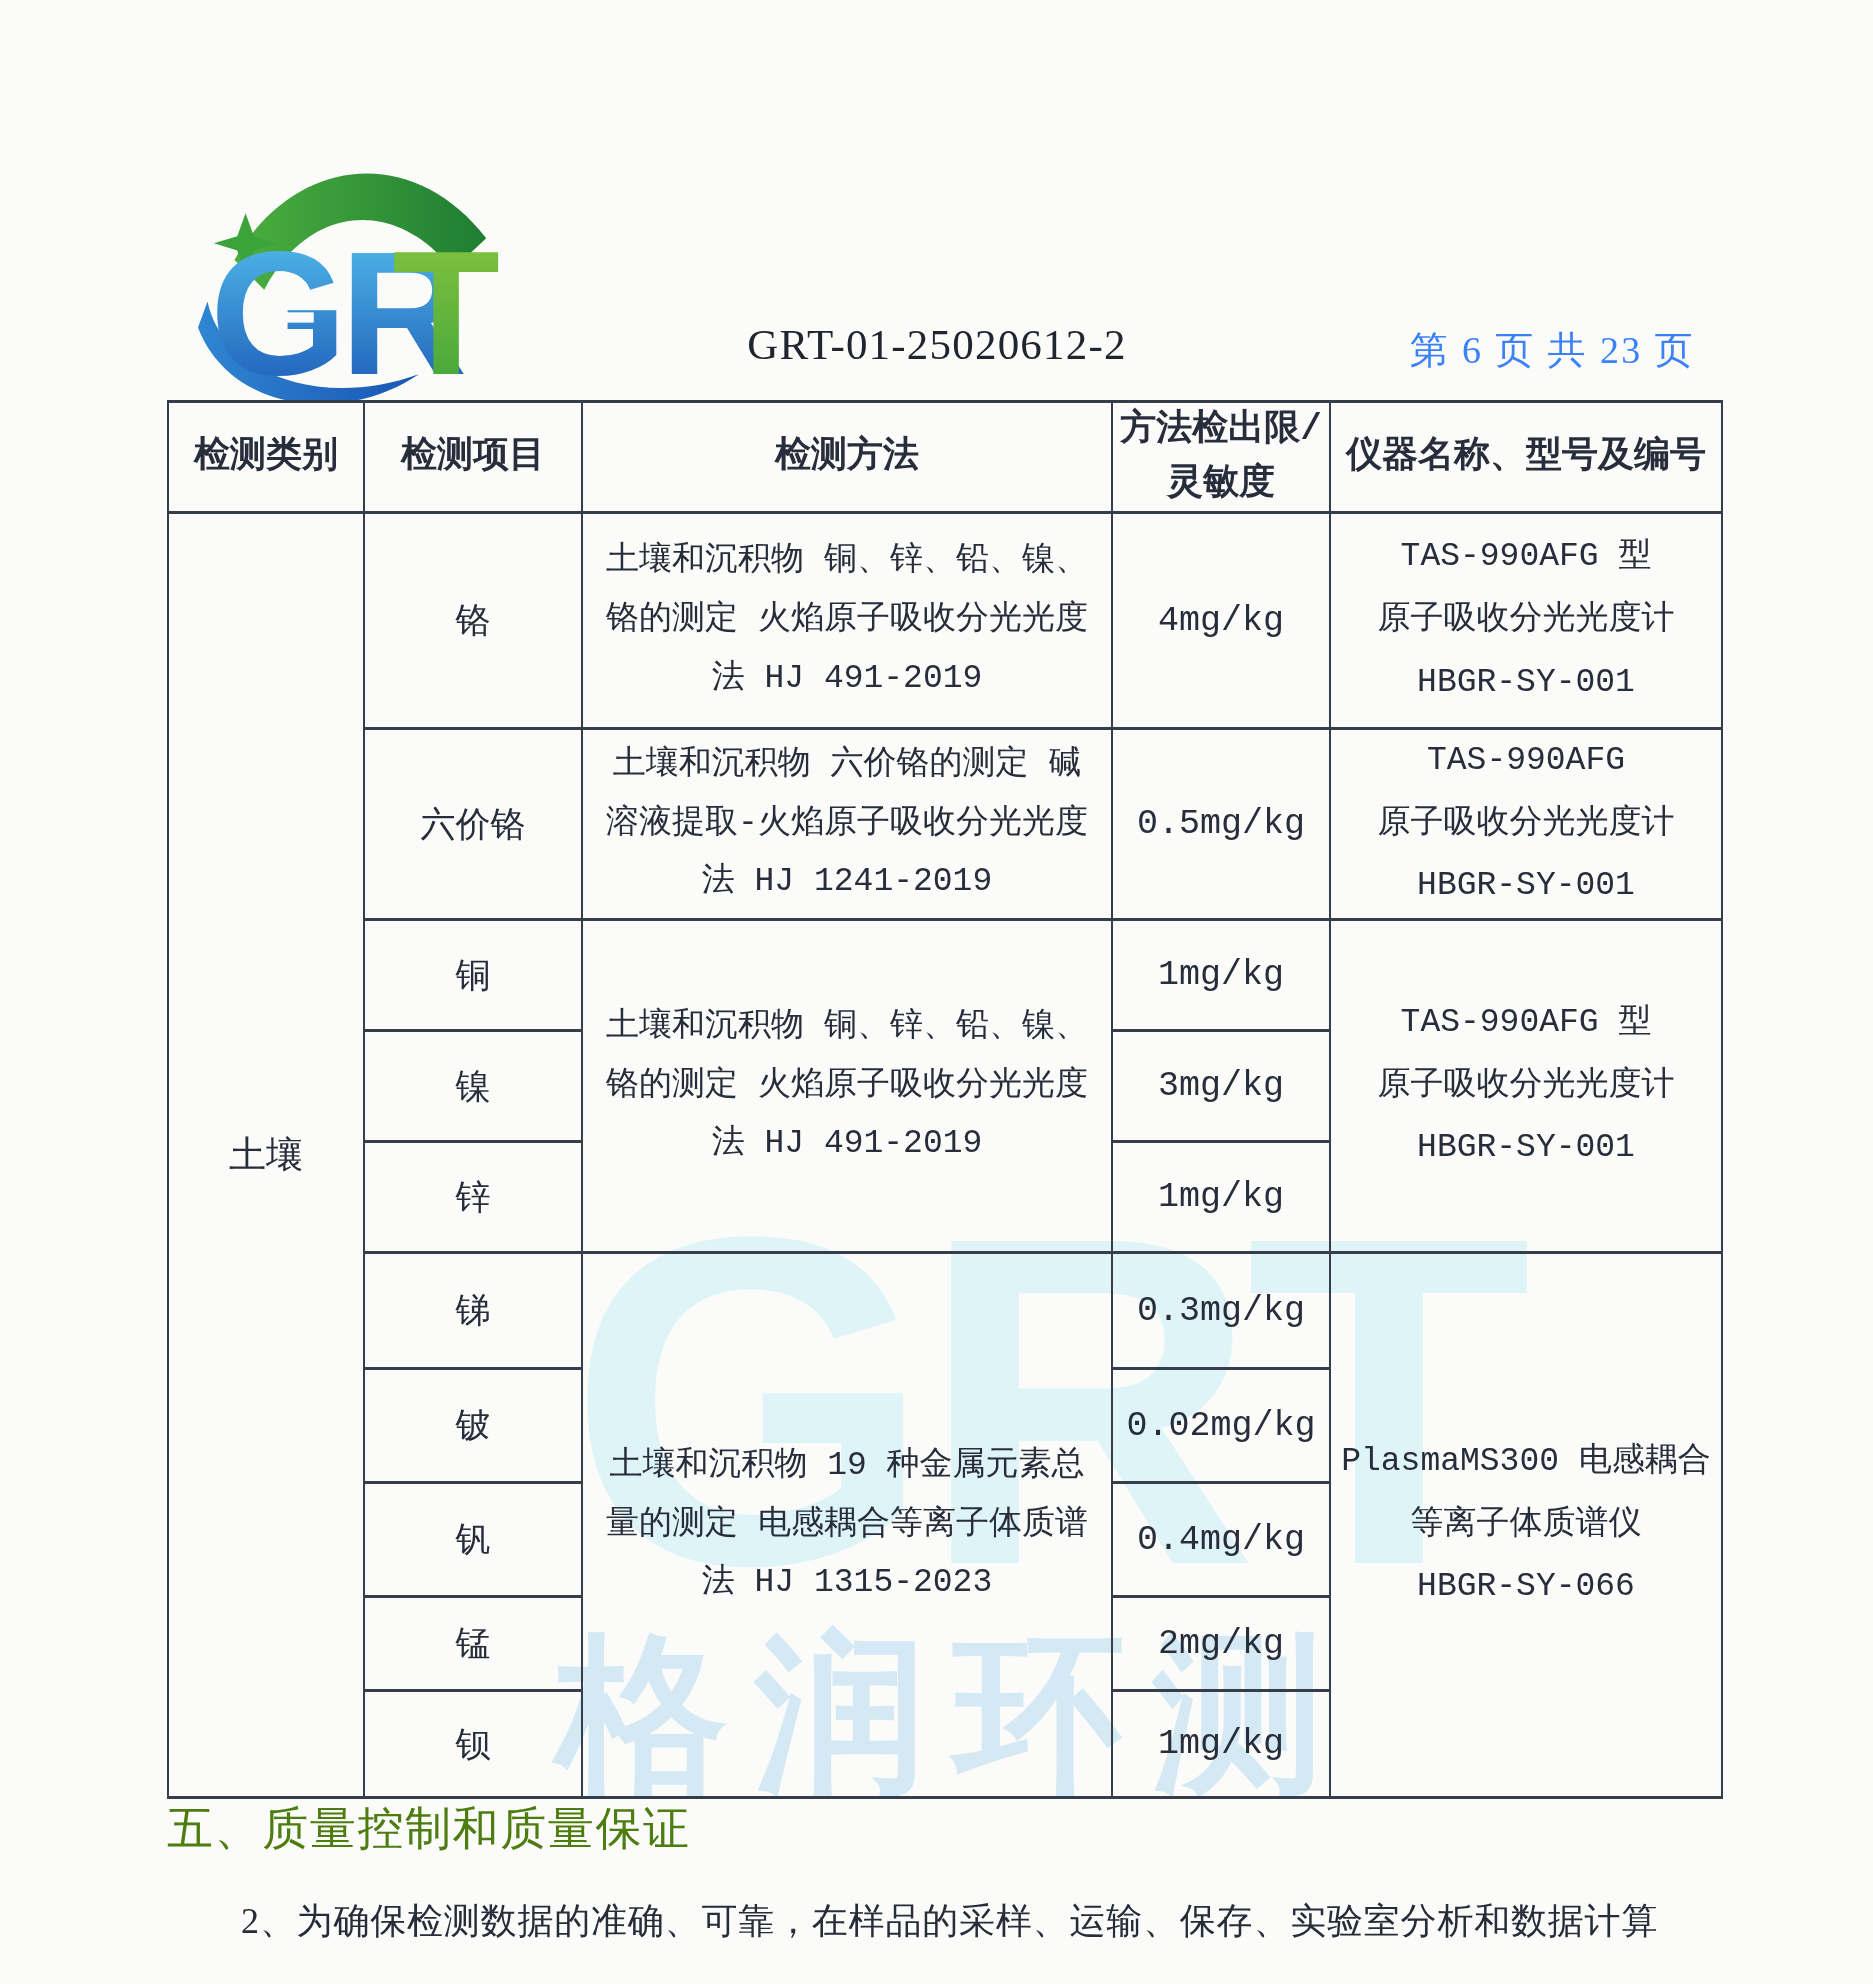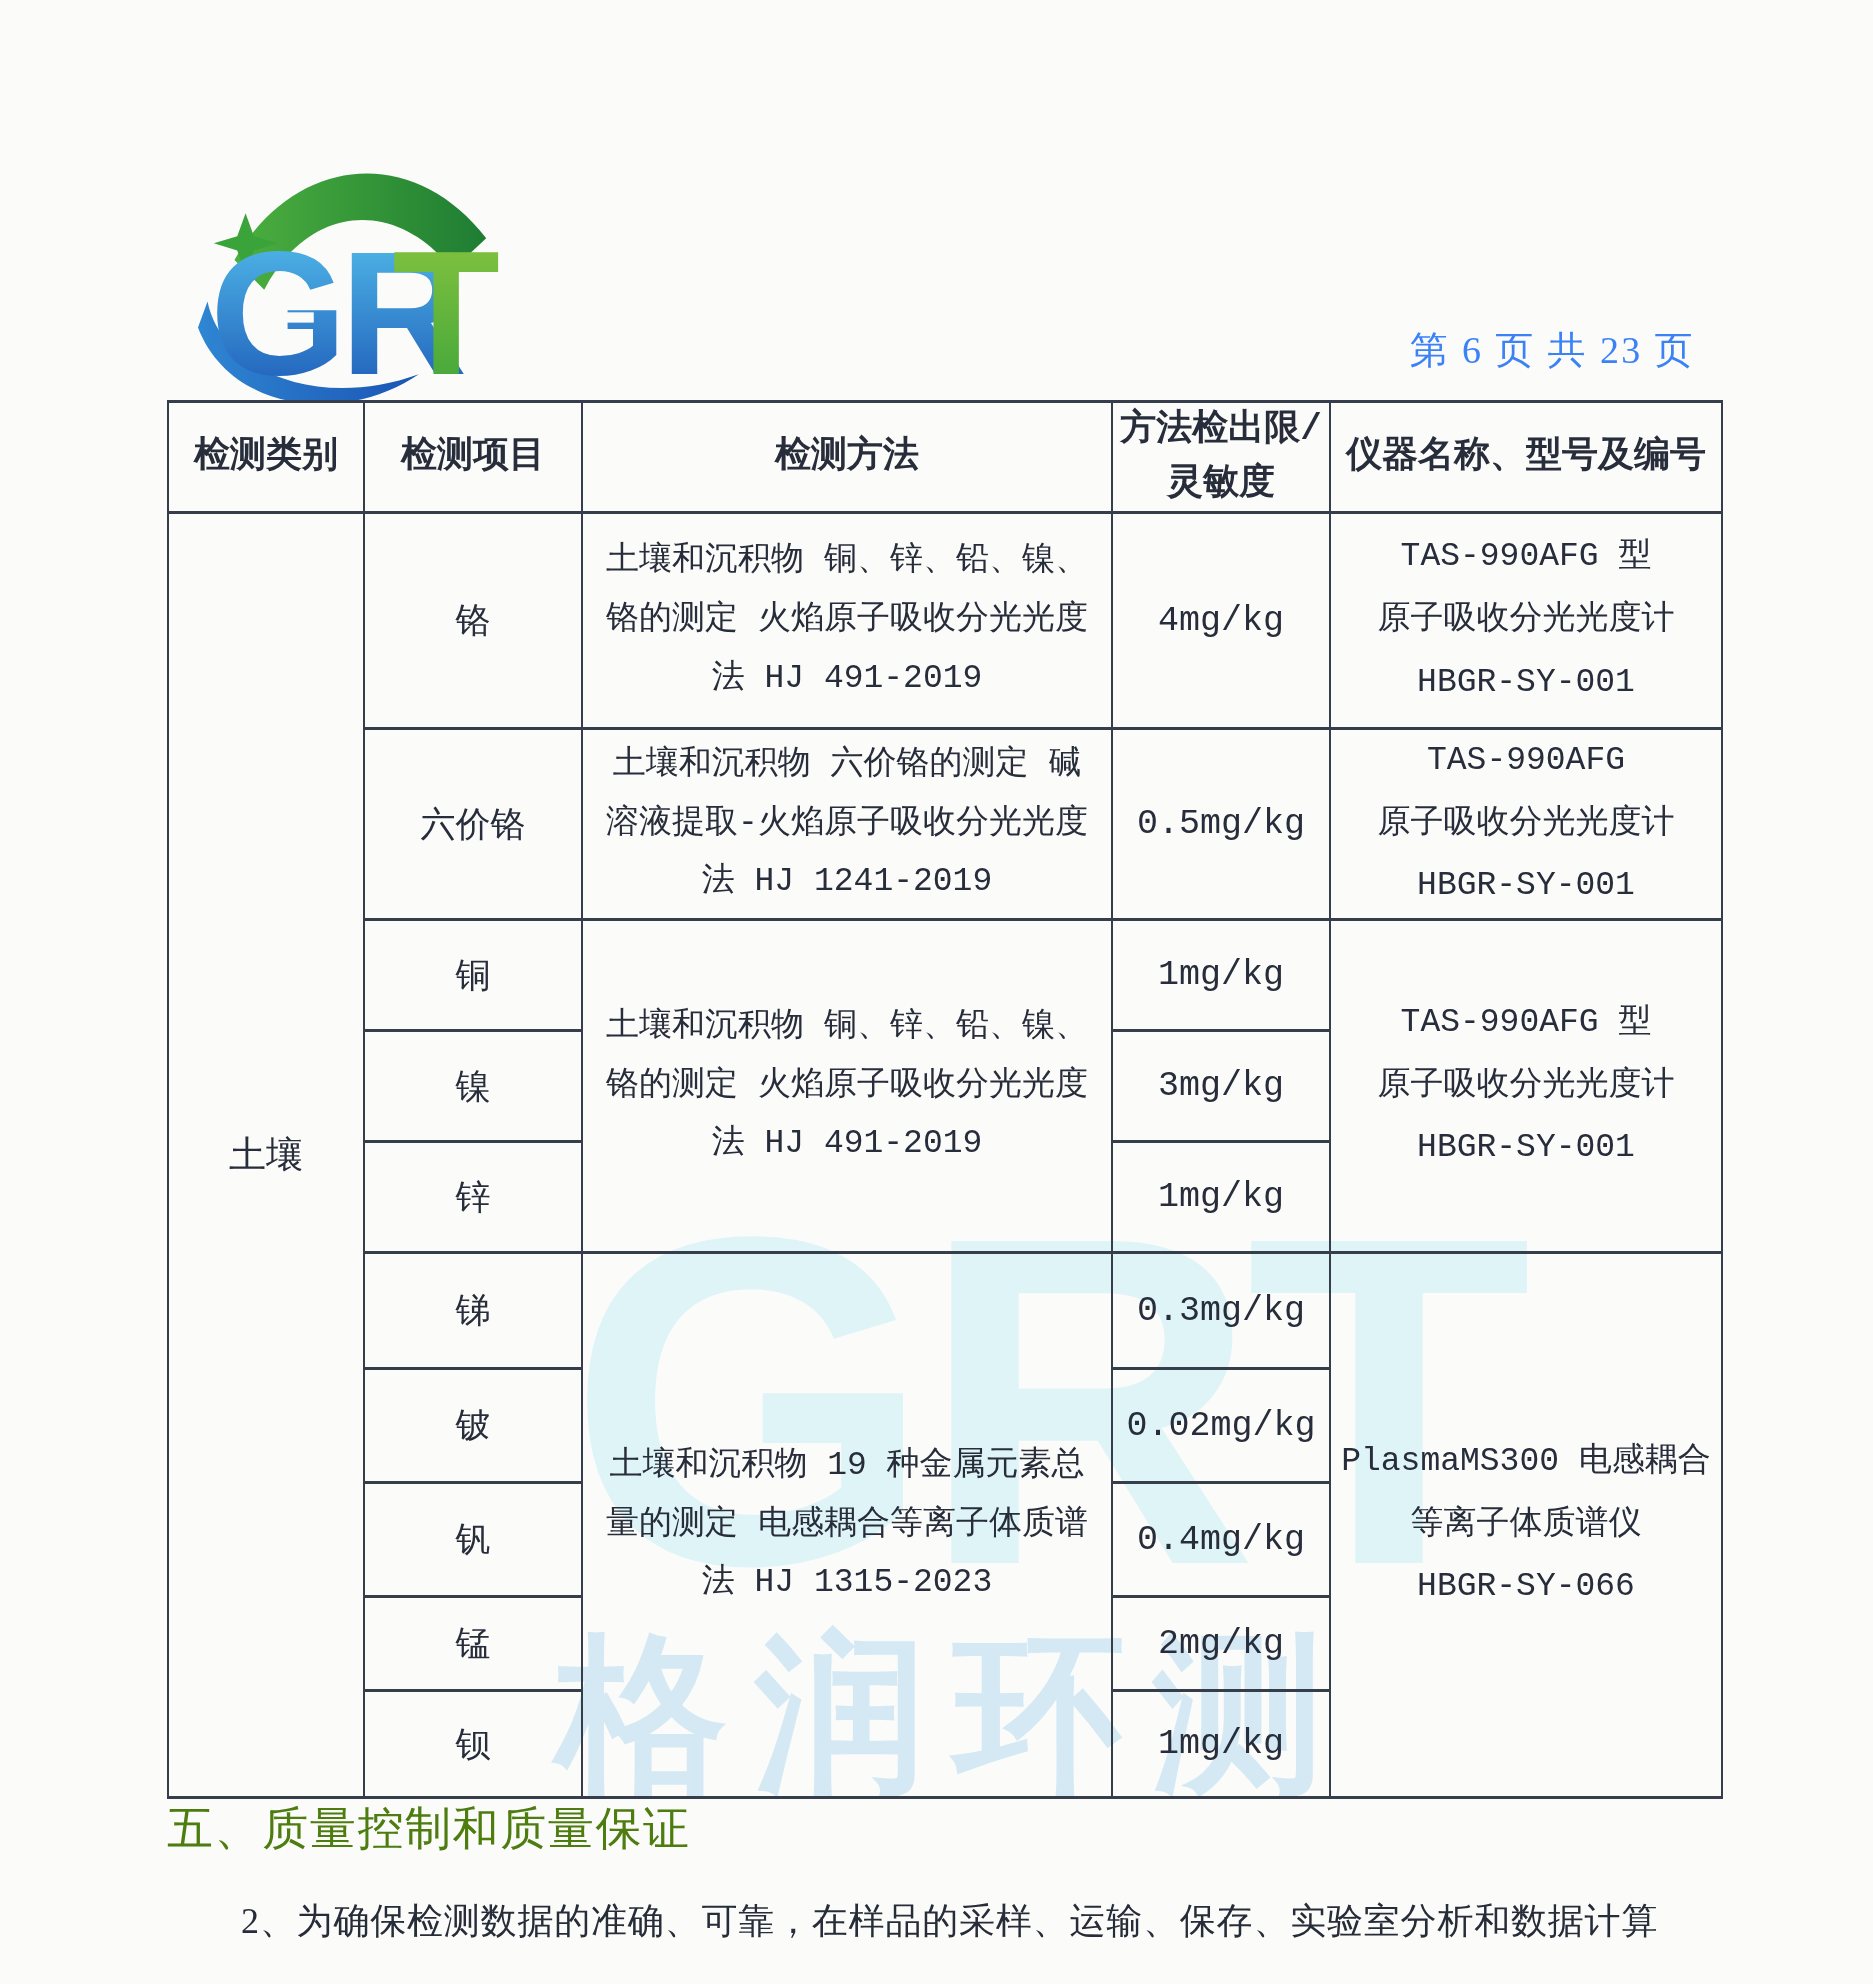--- a/index.html
+++ b/index.html
@@ -120,20 +120,21 @@
       <path d="M82,465 C118,640 360,740 615,648 C430,775 140,745 58,530 Z" fill="url(#blueGrad2)"></path>
 
       <text x="88" y="648" font-family="Liberation Sans, DejaVu Sans, sans-serif" font-size="445" font-weight="bold" letter-spacing="-18" fill="url(#blueGrad)">GR</text>
       <text x="548" y="648" font-family="Liberation Sans, DejaVu Sans, sans-serif" font-size="445" font-weight="bold" fill="url(#greenT)">T</text>
 
       <rect x="258" y="415" width="26" height="180" fill="#fbfbfa"></rect>
       <rect x="182" y="492" width="168" height="26" fill="#fbfbfa"></rect>
     </svg>
   </div>
 
+  <div class="doc-number">GRT-01-25020612-2</div>
   <div class="page-indicator">第 6 页 共 23 页</div>
 
   <table class="methods">
     <colgroup>
       <col style="width:196px">
         <col style="width:218px">
         <col style="width:530px">
         <col style="width:218px">
         <col style="width:392px">
     </colgroup>

